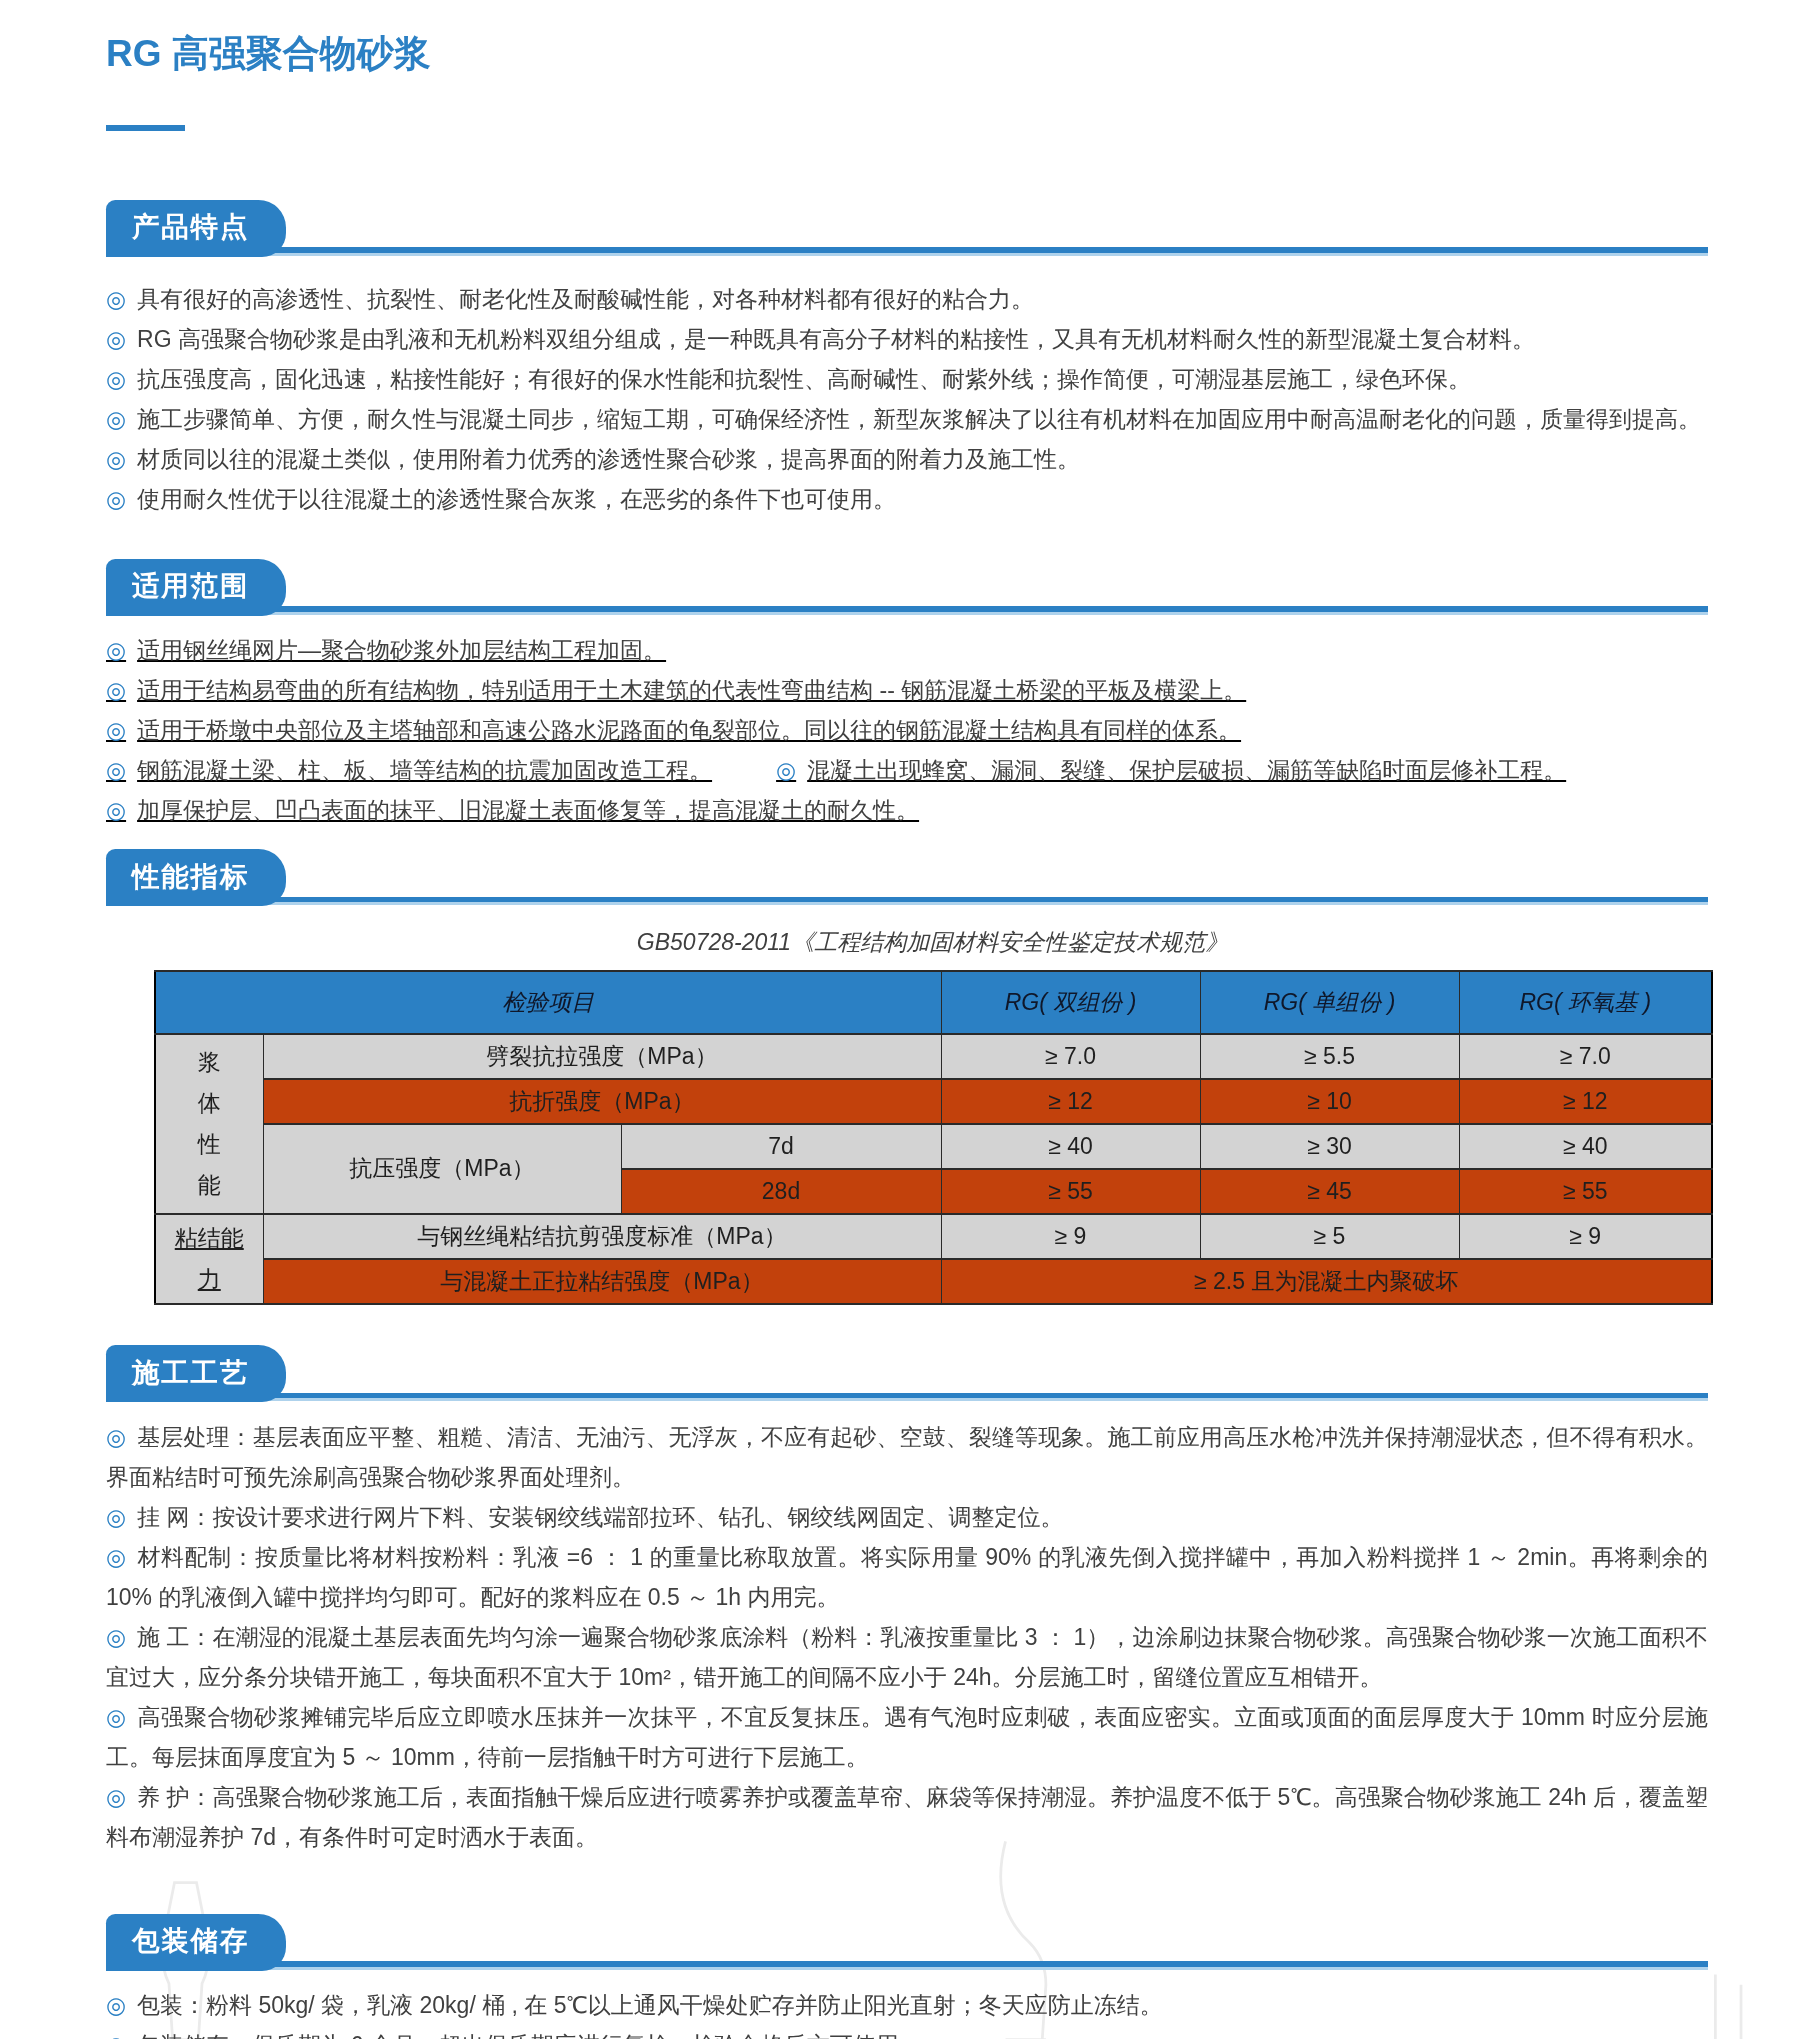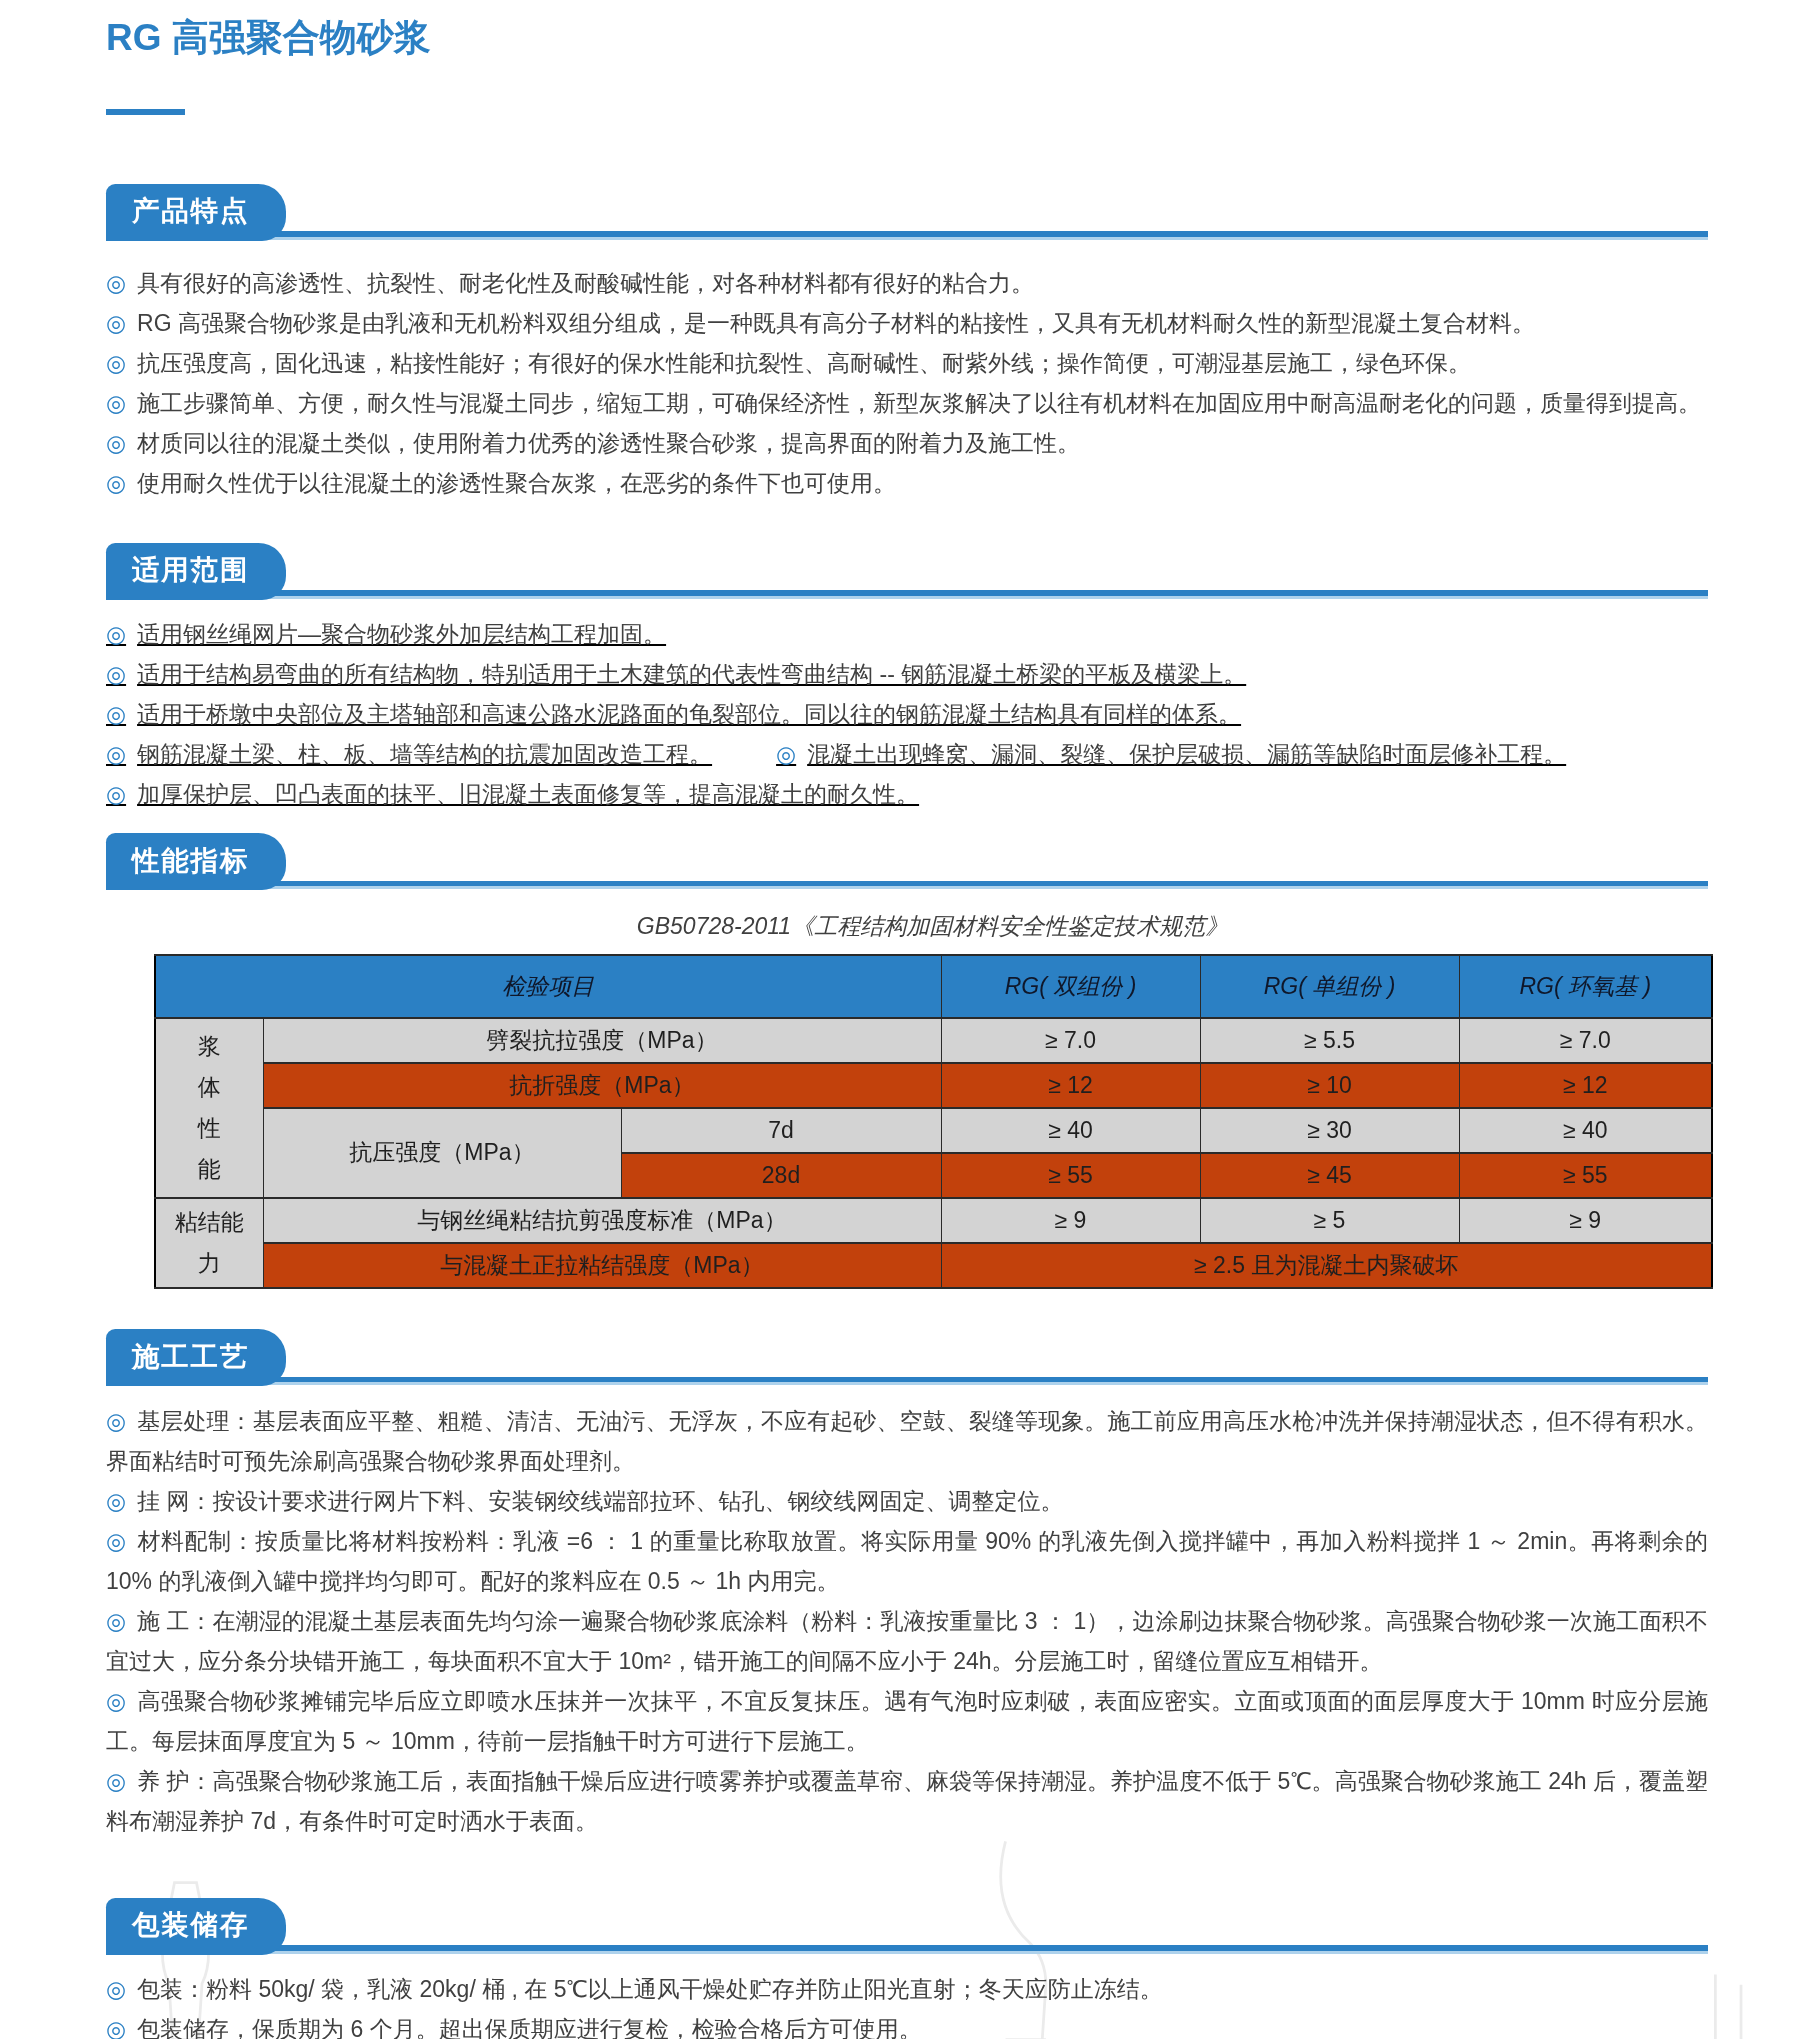--- a/index.html
+++ b/index.html
@@ -2,21 +2,21 @@
 <html style="--accent: #2b80c4; --accent-light: #aed2ec; --table-gray: #d3d3d3;font-size:14.7px"><head>
 <meta charset="utf-8">
 <style>
   :root { --accent:#2b80c4; --accent-light:#aed2ec; --table-gray:#d3d3d3; --text:#404040; }
   * { box-sizing: border-box; }
   html,body { margin:0; padding:0; }
   body { font-family:"Liberation Sans", sans-serif; background:#ffffff; }
   .page { position:relative; width:1809px; height:2040px; background:#fff; overflow:hidden; }
   .content { position:relative; z-index:1; padding:0 101px 0 106px; }
 
-  .title { margin:0; padding-top:13px; font-size:37px; font-weight:bold; color:var(--accent); }
+  .title { margin:0; padding-top:29px; font-size:37px; font-weight:bold; color:var(--accent); }
   .title-underline { width:79px; height:5.5px; background:var(--accent); margin-top:46px; }
 
   .sec-head { position:relative; height:61px; }
   .sec-rule { position:absolute; left:0; right:0; bottom:3.7px; height:5.5px; background:var(--accent); }
   .sec-rule::after { content:""; position:absolute; left:0; right:0; top:5.5px; height:2.8px; background:var(--accent-light); }
   .sec-badge { position:absolute; left:0; bottom:0; background:var(--accent); color:#fff;
                font-size:27.5px; font-weight:bold; line-height:1; padding:13.8px 37px 15.6px 26px;
                border-radius:9.2px 27.5px 24px 0; letter-spacing:1.8px; }
 
   .blist { margin:0; }
@@ -36,21 +36,21 @@
 
   .tbl-caption { margin-top:20px; font-size:23px; color:#3f3f3f; text-align:center; line-height:33px; width:1557px; margin-left:48px;font-style:italic; }
   table.perf { border-collapse:collapse; table-layout:fixed; width:1557px; margin:11px 0 0 48px; border:2.8px solid #000; }
   table.perf th, table.perf td { border:0.9px solid #2a2a2a; border-top-width:2.8px; border-bottom-width:2.8px;
        font-size:23px; text-align:center; vertical-align:middle; padding:1.8px 5.5px; font-weight:normal; }
   table.perf th { background:var(--accent); color:#0f172a; height:63px;font-style:italic; }
   table.perf td { color:#1f1f1f; height:45px; background:#c2410c; }
   tr.gray td { background:var(--table-gray); }
   td.glabel { background:var(--table-gray) !important; }
   .vwrap { display:inline-block; width:25px; word-break:break-all; line-height:41px; }
-  .vwrap3 { display:inline-block; width:74px; word-break:break-all; line-height:41px; }
+  .vwrap3 { display:inline-block; width:74px; word-break:break-all; line-height:41px;text-decoration:underline; }
 
   .watermark { position:absolute; left:0; top:0; z-index:0; }
 </style>
 </head>
 <body>
 
 <div class="page">
 
   <svg class="watermark" width="1809" height="2040" viewBox="0 0 1970 2221">
     <g fill="none" stroke="#ebebeb" stroke-width="3">

